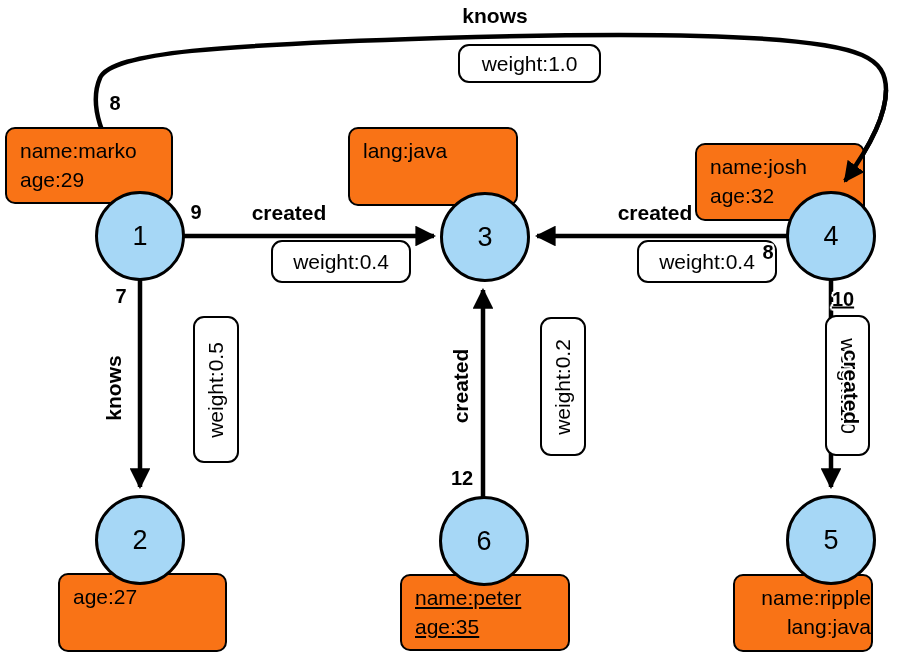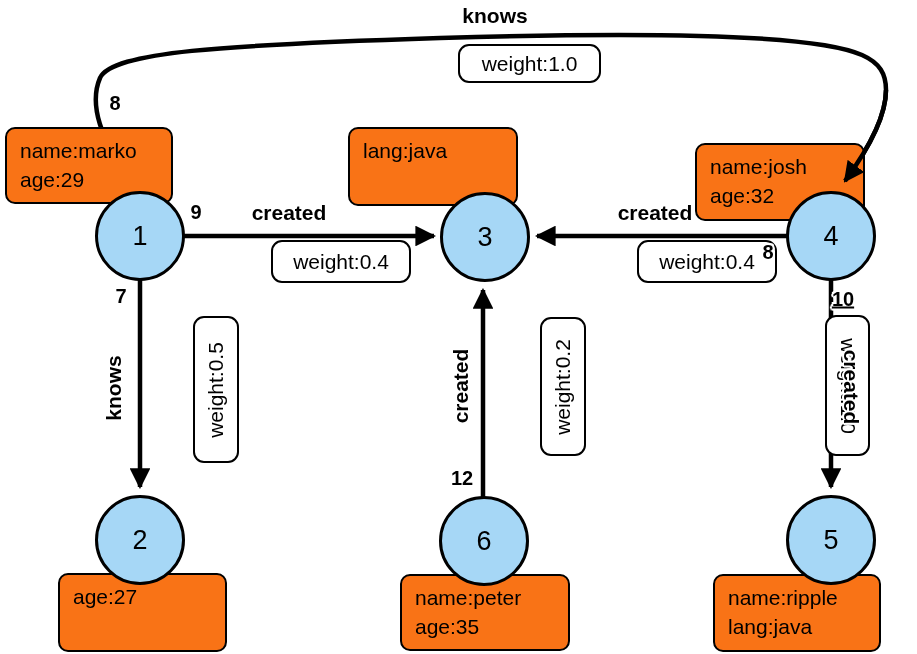--- a/index.html
+++ b/index.html
@@ -73,25 +73,25 @@
   <div class="pbox" style="left:348px;top:127px;width:170px;height:79px;">
     <div>lang:java</div>
   </div>
   <div class="pbox" style="left:695px;top:143px;width:170px;height:78px;">
     <div>name:josh</div>
     <div>age:32</div>
   </div>
   <div class="pbox" style="left:58px;top:573px;width:169px;height:79px;">
     <div>age:27</div>
   </div>
-  <div class="pbox" style="left:400px;top:574px;width:170px;height:77px;">
+  <div class="pbox" style="left:400px;top:574px;width:170px;height:77px;text-decoration:underline;">
     <div>name:peter</div>
     <div>age:35</div>
   </div>
-  <div class="pbox" style="left:713px;top:574px;width:168px;height:78px;">
+  <div class="pbox" style="left:733px;top:574px;width:140px;height:78px;text-align:right;">
     <div>name:ripple</div>
     <div>lang:java</div>
   </div>
 
   <svg class="layer layer-overlay" width="917" height="654" viewBox="0 0 917 654">
     <path d="M 886 90 C 886 115, 872 144, 845 181" fill="none" stroke="#000" stroke-width="4.5" marker-end="url(#arrow)"></path>
   </svg>
 
   <div class="wbox" style="left:410px;top:44px;width:143px;height:39px;">
     <span>weight:1.0</span>

